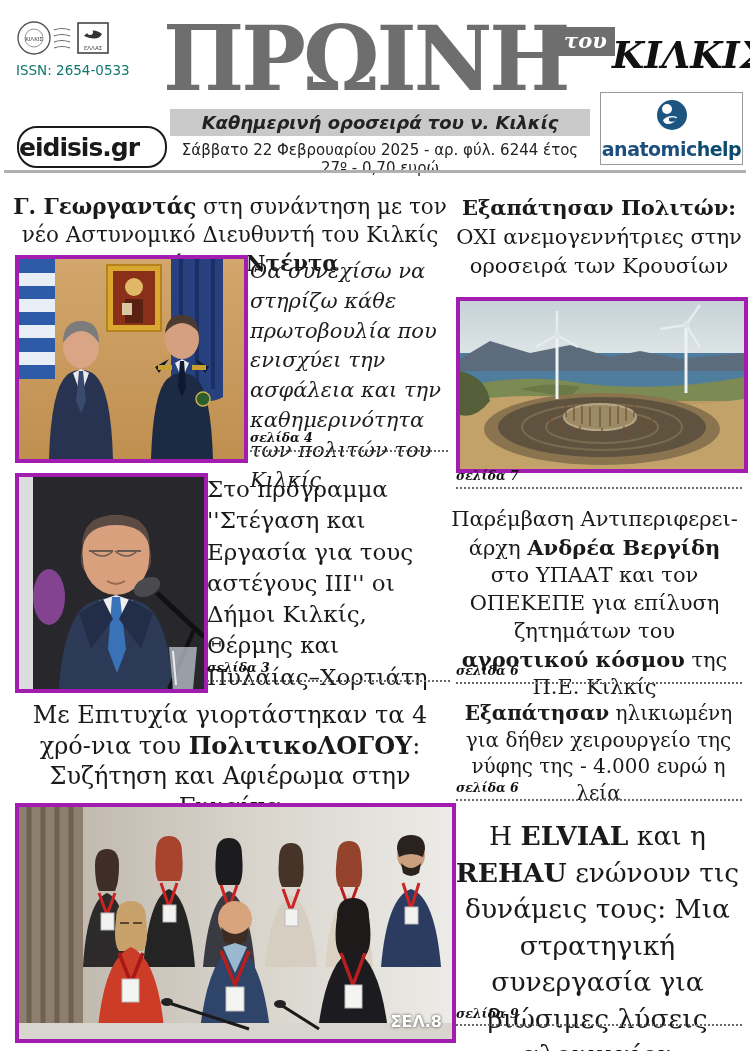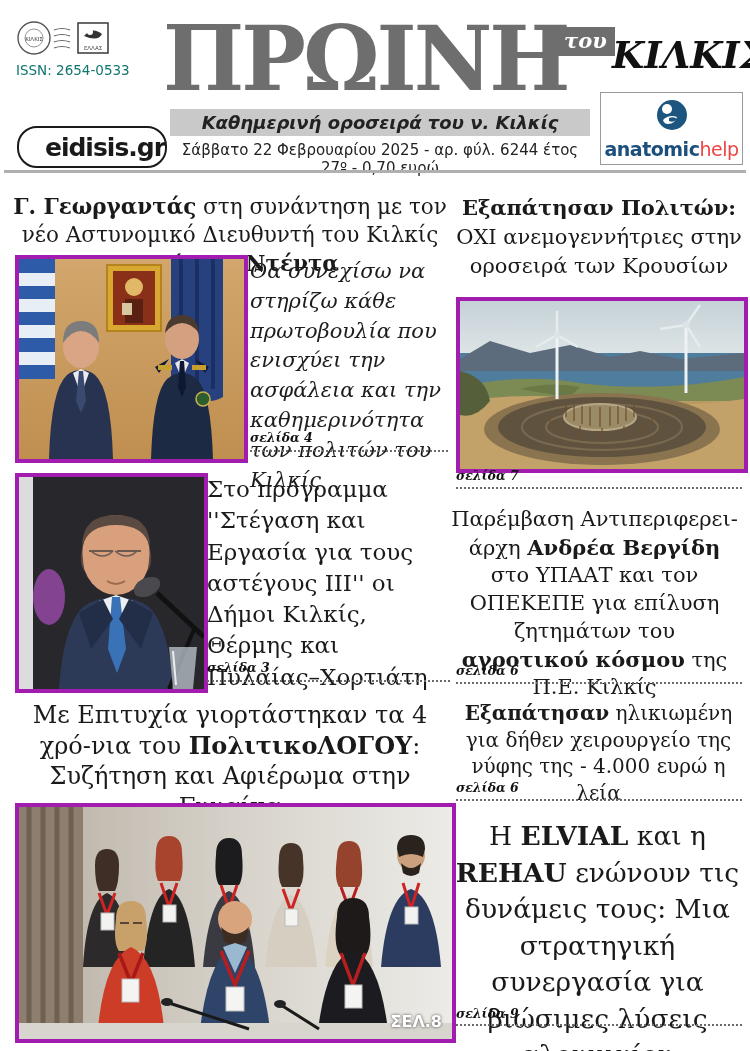--- a/index.html
+++ b/index.html
@@ -19,28 +19,28 @@
      font-weight:bold;font-size:21px;padding:1px 8px 3px 8px;}
   .kilkis-title{left:612px;top:33px;font-size:37px;font-weight:bold;font-style:italic;
      color:#111;letter-spacing:0px;}
   .sub-bar{left:170px;top:109px;width:420px;height:27px;background:#c9c9c9;
      display:flex;align-items:center;justify-content:center;}
   .sub-bar span{font-style:italic;font-weight:bold;font-size:18px;color:#222;
      font-family:"DejaVu Sans","Liberation Sans",sans-serif;}
   .dateline{left:170px;top:141px;width:420px;text-align:center;font-size:15px;color:#222;
      font-family:"DejaVu Sans","Liberation Sans",sans-serif;}
   .eidisis{left:17px;top:126px;width:146px;height:38px;border:2.5px solid #1a1a1a;
-     border-radius:20px;display:flex;align-items:center;justify-content:flex-end;}
+     border-radius:20px;display:flex;align-items:center;justify-content:flex-start;}
   .eidisis span{font-weight:bold;font-size:25px;color:#1a1a1a;
      font-family:"DejaVu Sans","Liberation Sans",sans-serif;letter-spacing:-1px;}
   .anatomic-box{left:600px;top:92px;width:141px;height:71px;border:1px solid #9a9a9a;
      background:#fff;display:flex;flex-direction:column;align-items:center;justify-content:center;gap:2px;}
   .anatomic-text{font-family:"DejaVu Sans","Liberation Sans",sans-serif;font-size:19px;letter-spacing:-0.5px;}
   .anatomic-text .a1{font-weight:bold;color:#1c4f7c;margin-top:6px;}
-  .anatomic-text .a2{color:#ef4444;}
+  .anatomic-text .a2{color:#0c4a6e;font-weight:bold;}
   .top-rule{left:4px;top:170px;width:742px;height:3px;background:#b0b0b0;}
 
   
   .pageno{font-size:12.5px;font-weight:bold;font-style:italic;color:#111;}
   .dots{border-bottom:2px dotted #6a6a6a;height:0;}
   .photo{border:4px solid #a21caf;background:#0c4a6e;overflow:hidden;}
   .photo svg{display:block;}
 
   
   .h1{left:10px;top:193px;width:440px;text-align:center;font-size:21.5px;line-height:1.32;}

